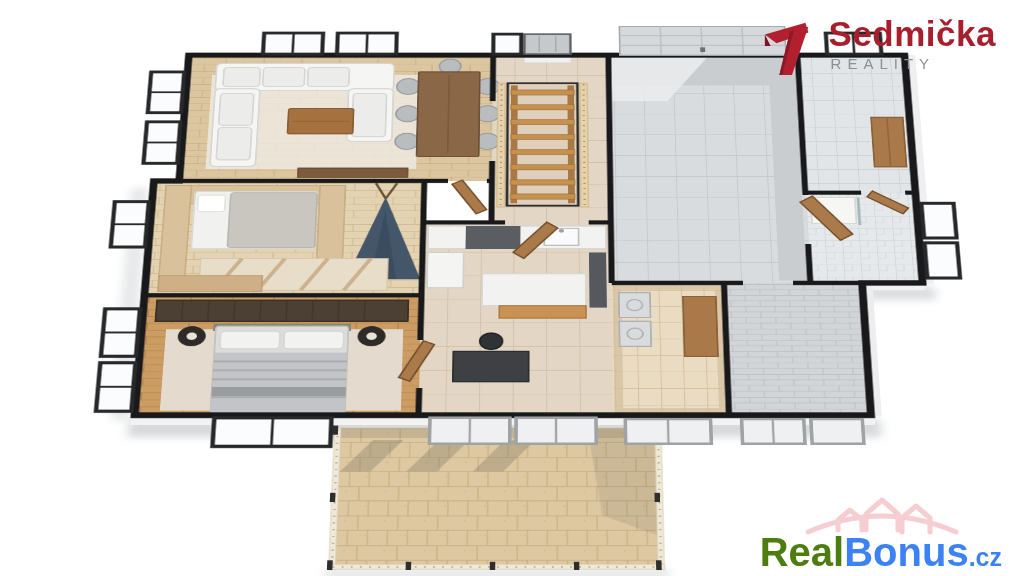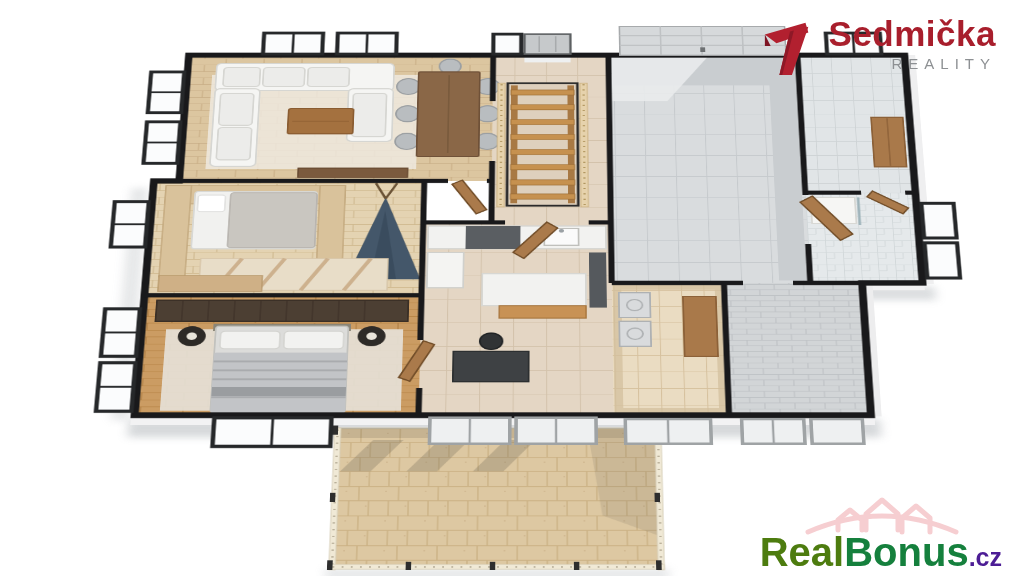--- a/index.html
+++ b/index.html
@@ -7,28 +7,28 @@
          font-family:"Liberation Sans",sans-serif;}
   
   .plan3d{position:absolute;left:8px;top:-150px;width:1065px;height:900px;
           transform:perspective(4800px) rotateX(45deg) scale(0.86);
           transform-origin:50% 46%;}
   .plan3d svg{display:block;width:1065px;height:900px;}
   
   .logo{position:absolute;top:16px;right:20px;display:flex;align-items:flex-start;gap:10px;}
   .logo-text{display:flex;flex-direction:column;line-height:1;}
   .logo-name{font-size:35px;font-weight:700;color:#a81e2c;letter-spacing:.5px;}
-  .logo-sub{font-size:15px;font-weight:400;color:#8d9093;letter-spacing:6px;margin-top:5px;margin-left:2px;text-align:right;}
+  .logo-sub{font-size:15px;font-weight:400;color:#8d9093;letter-spacing:6px;margin-top:5px;margin-left:2px;}
   
   .watermark{position:absolute;right:14px;bottom:4px;display:flex;flex-direction:column;align-items:flex-end;}
   .wm-houses{margin-right:40px;margin-bottom:-6px;opacity:.85;}
   .wm-text{font-size:40px;font-weight:700;line-height:1;white-space:nowrap;}
   .wm-gray{color:#4d7c0f;}
-  .wm-pink{color:#15803d;}
-  .wm-cz{font-size:25px;color:#4c1d95;font-weight:700;}
+  .wm-pink{color:#3b82f6;}
+  .wm-cz{font-size:25px;color:#3b82f6;font-weight:700;}
 </style>
 </head>
 <body>
 
 <div class="stage">
 
   <div class="plan3d">
   <svg viewBox="-45 -15 1065 900">
     <defs>
       <filter id="soft" x="-60%" y="-60%" width="220%" height="220%">

